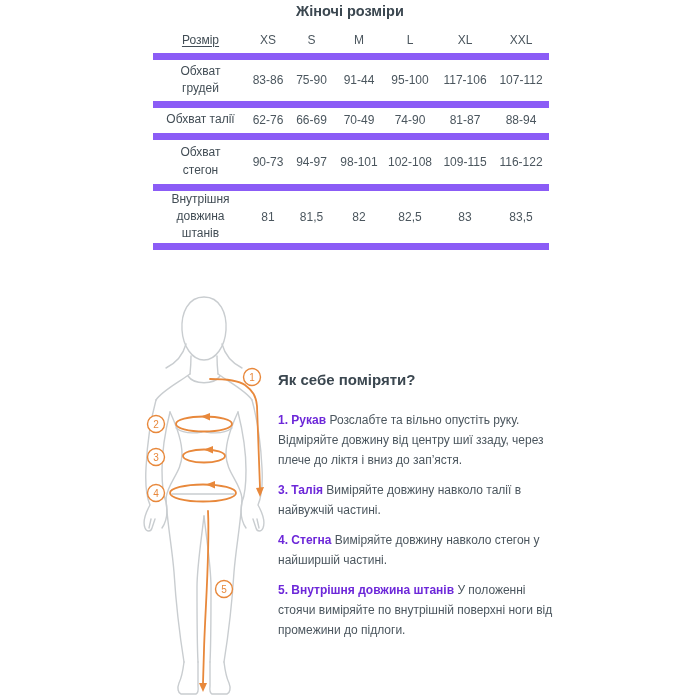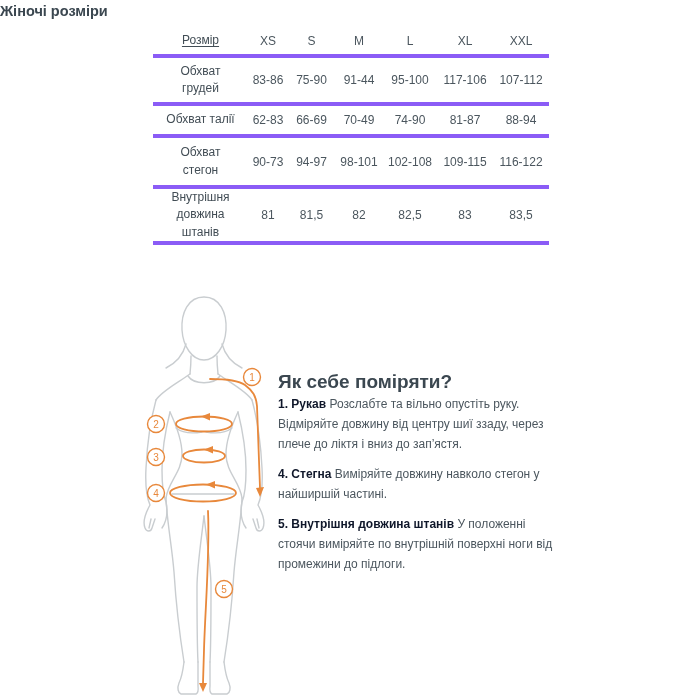--- a/index.html
+++ b/index.html
@@ -13,20 +13,21 @@
     width: 700px;
     height: 700px;
     background: #ffffff;
     overflow: hidden;
   }
   .title {
     position: absolute;
     top: 3px;
     left: 0;
     width: 700px;
+    text-align: center;
     font-size: 14.5px;
     font-weight: 700;
     color: #3b4750;
   }
   
   table.size-table {
     position: absolute;
     left: 153px;
     top: 28px;
     width: 396px;
@@ -35,21 +36,21 @@
     font-size: 12px;
     color: #4b565e;
   }
   table.size-table th, table.size-table td {
     font-weight: 400;
     text-align: center;
     vertical-align: middle;
     padding: 0;
   }
   table.size-table thead tr { height: 28px; }
-  table.size-table tr { border-bottom: 4px solid #8b5cf6; }
+  table.size-table tr { border-bottom: 7px solid #8b5cf6; }
   table.size-table .label-col {
     color: #424d55;
     white-space: pre-line;
     line-height: 1.45;
   }
   table.size-table th.label-col { white-space: nowrap; }
   .underlined {
     text-decoration: underline;
     text-underline-offset: 2px;
     cursor: pointer;
@@ -66,32 +67,32 @@
     top: 292px;
   }
   
   .instructions {
     position: absolute;
     left: 278px;
     top: 371px;
     width: 286px;
   }
   .instructions h2 {
-    font-size: 19px;
+    font-size: 15px;
     font-weight: 700;
     color: #3b4750;
-    margin-bottom: 1px;
+    margin-bottom: 22px;
   }
   .instructions p {
     font-size: 12px;
     line-height: 20px;
     margin-bottom: 10px;
     color: #4b565e;
   }
-  .instructions p b { color: #0f172a; }
+  .instructions p b { color: #6d28d9; }
 </style>
 </head>
 <body>
 
 <div class="canvas">
 
   <h1 class="title">Жіночі розміри</h1>
 
   <table class="size-table">
     <colgroup>
@@ -120,21 +121,21 @@
 грудей</td>
           <td>83-86</td>
           <td>75-90</td>
           <td>91-44</td>
           <td>95-100</td>
           <td>117-106</td>
           <td>107-112</td>
         </tr>
         <tr>
           <td class="label-col">Обхват талії</td>
-          <td>62-83</td>
+          <td>62-76</td>
           <td>66-69</td>
           <td>70-49</td>
           <td>74-90</td>
           <td>81-87</td>
           <td>88-94</td>
         </tr>
         <tr>
           <td class="label-col">Обхват
 стегон</td>
           <td>90-73</td>
@@ -243,18 +244,19 @@
           <circle cx="96" cy="297" r="8.5" fill="#ffffff" stroke="#e8883b" stroke-width="1.4"></circle>
           <text x="96" y="300.5" fill="#e8883b">5</text>
         </g>
       </g>
   </svg>
 
   <div class="instructions">
     <h2>Як себе поміряти?</h2>
     <div id="instruction-list">
         <p><b>1. Рукав</b> <span>Розслабте та вільно опустіть руку. Відміряйте довжину від центру шиї ззаду, через плече до ліктя і вниз до зап’ястя.</span></p>
+        <p><b>3. Талія</b> <span>Виміряйте довжину навколо талії в найвужчій частині.</span></p>
         <p><b>4. Стегна</b> <span>Виміряйте довжину навколо стегон у найширшій частині.</span></p>
         <p><b>5. Внутрішня довжина штанів</b> <span>У положенні стоячи виміряйте по внутрішній поверхні ноги від промежини до підлоги.</span></p>
       </div>
   </div>
 
 </div>
 
 </body></html>

